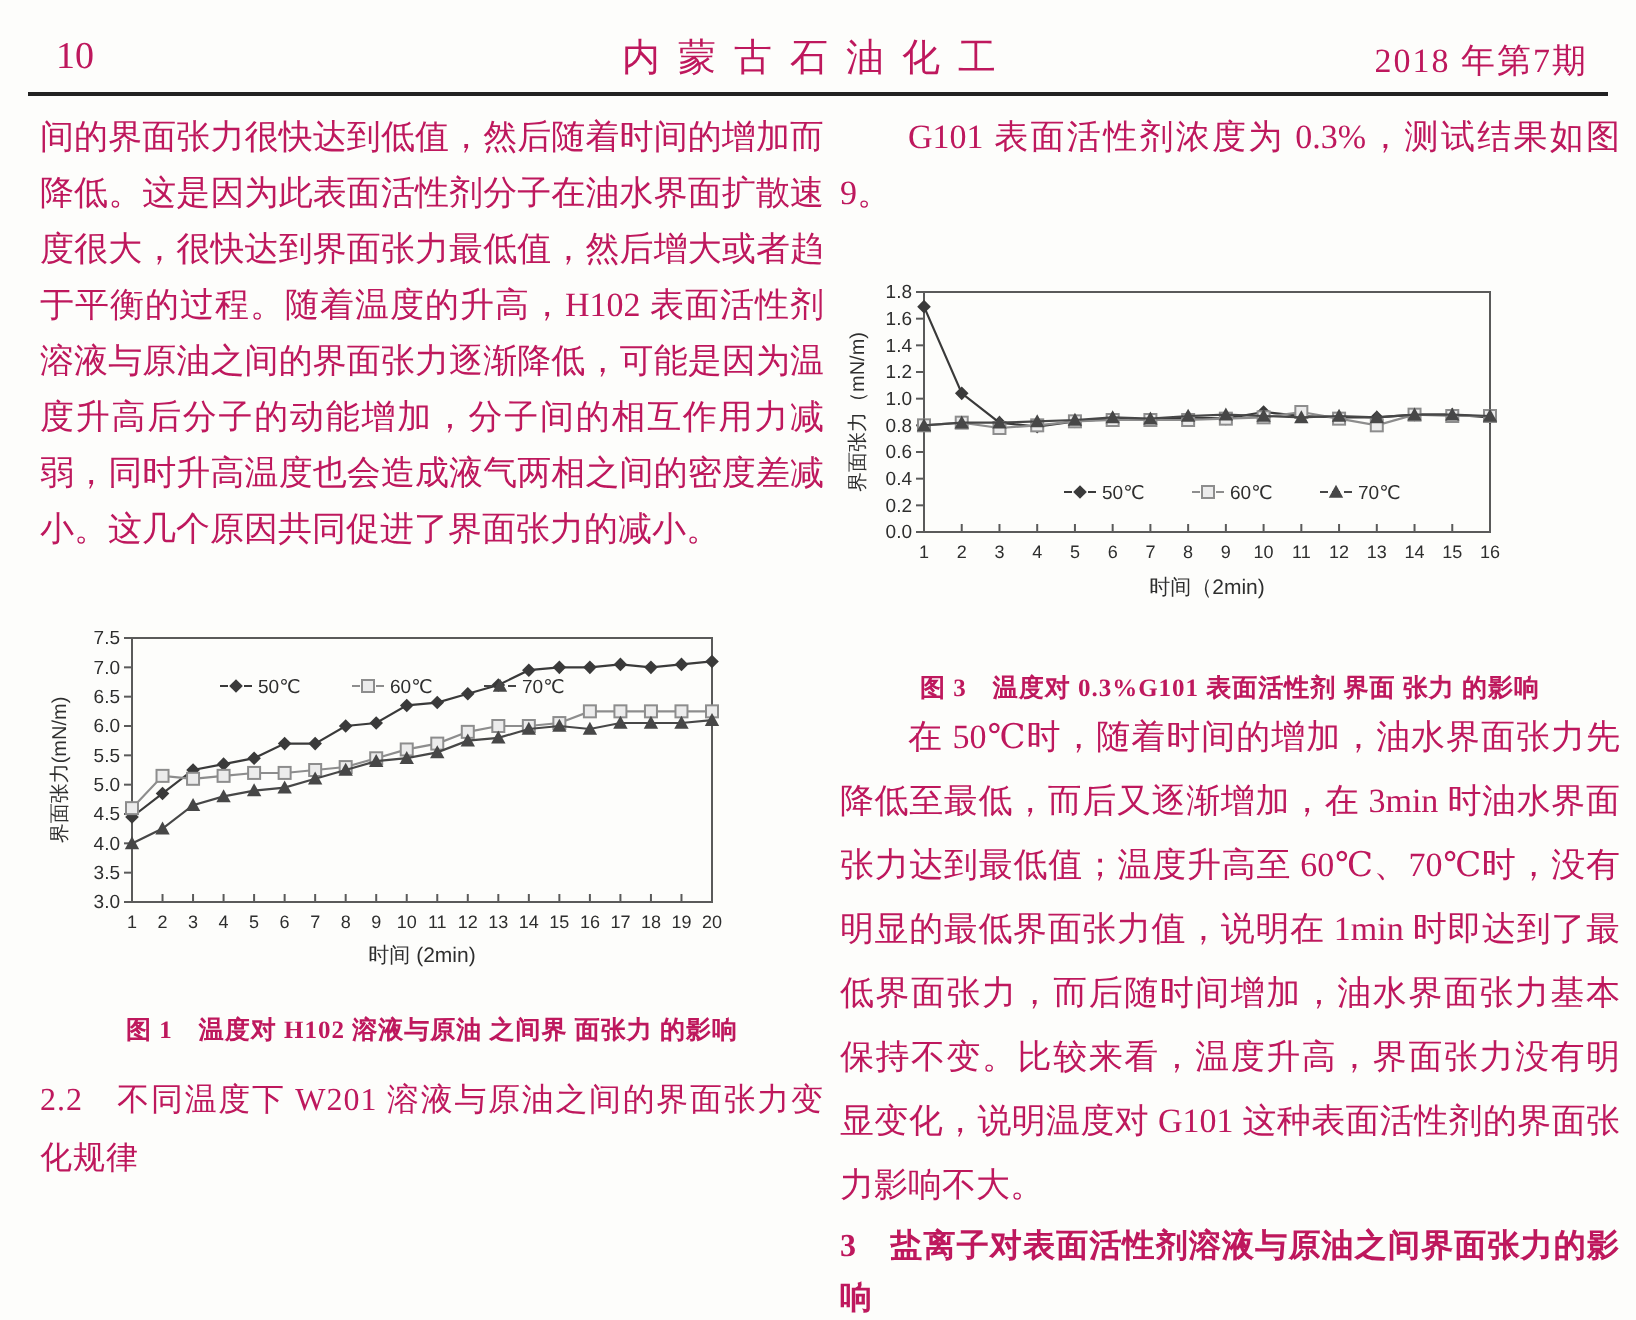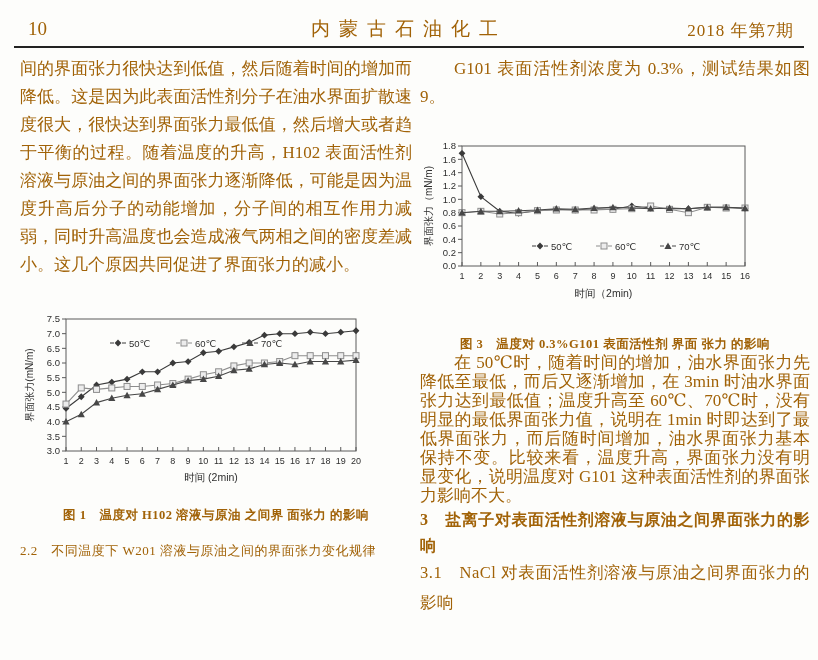--- a/index.html
+++ b/index.html
@@ -1,40 +1,40 @@
 <!DOCTYPE html>
 <html><head>
 <meta charset="utf-8">
 <style>
   html,body{margin:0;padding:0;background:#ffffff;}
   .page{
     position:relative;width:818px;height:660px;overflow:hidden;
-    background:#fdfdfb;color:#a16207;
+    background:#fdfdfb;color:#be185d;
     font-family:"Liberation Serif","DejaVu Serif",serif;
   }
   
   .hdr{position:absolute;left:0;top:12px;width:100%;height:32px;}
   .hdr .pgnum{position:absolute;left:28px;top:6px;font-size:19px;}
   .hdr .jtitle{position:absolute;left:0;right:0;top:4px;text-align:center;font-size:19px;letter-spacing:9px;}
   .hdr .issue{position:absolute;right:24px;top:7px;font-size:17px;letter-spacing:1px;margin-left:24px;}
   .rule{position:absolute;left:14px;top:46px;width:790px;height:2px;background:#222;}
   
   .col{position:absolute;top:55px;}
   .col-left{left:20px;width:392px;}
   .col-right{left:420px;width:390px;}
   p.body{margin:0;font-size:17px;line-height:28px;text-align:justify;text-justify:inter-character;}
   p.indent{text-indent:2em;}
-  p.tight{line-height:19px;}
+  p.tight{line-height:32px;}
   figure{margin:0;}
   figcaption{font-weight:bold;font-size:12.5px;text-align:center;letter-spacing:.5px;}
   .fig1{margin-top:32px;}
   .fig1 figcaption{margin-top:6px;}
   .fig3{margin-top:12px;}
   .fig3 figcaption{margin-top:20px;}
-  h3{margin:0;font-weight:normal;font-size:13px;line-height:29px;text-align:justify;letter-spacing:.5px;}
+  h3{margin:0;font-weight:normal;font-size:16px;line-height:29px;text-align:justify;letter-spacing:.5px;}
   .h22{margin-top:12px;}
   .h3bold{font-weight:bold;font-size:16px;line-height:25.5px;margin-top:2px;}
   .h31{font-size:16.5px;line-height:30px;}
   .p-w201{margin-top:4px;}
   .p-g101-result{margin-top:6px;}
   svg.chart{display:block;}
   svg.chart text{font-family:"Liberation Sans","DejaVu Sans",sans-serif;fill:#2e2e2e;}
 </style>
 </head>
 <body>

